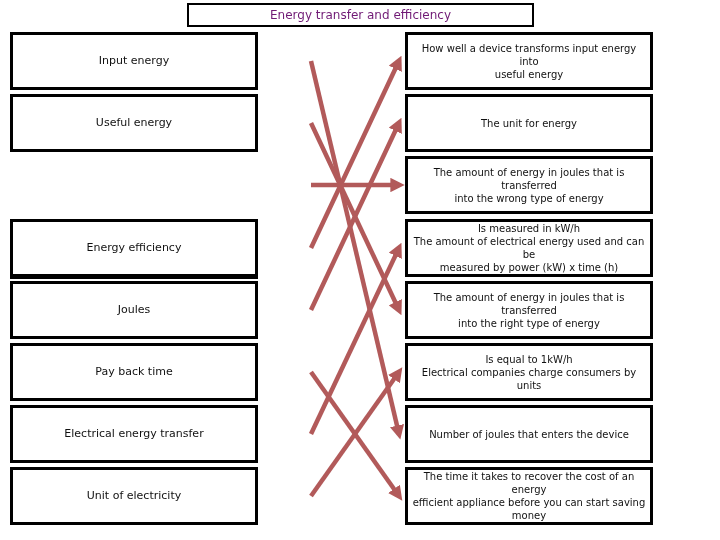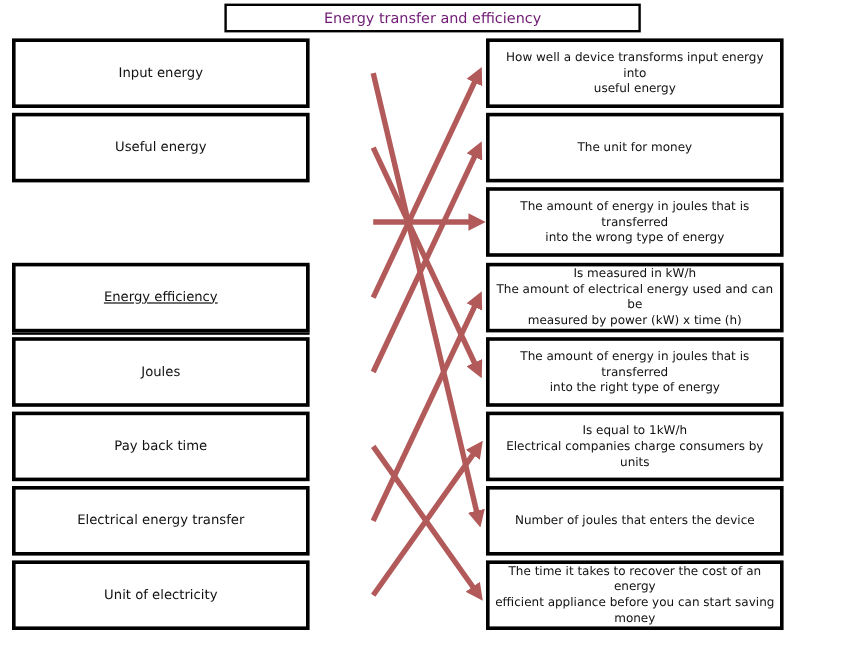--- a/index.html
+++ b/index.html
@@ -68,21 +68,21 @@
   <div id="terms-column">
       <div class="box term" style="top: 32px;">
     <div class="label">Input energy</div>
   </div>
       <div class="box term" style="top: 94px;">
     <div class="label">Useful energy</div>
   </div>
       <div class="box term" style="top: 174px; margin-top: 47px;">
     <div class="label">Wasted energy</div>
   </div>
-      <div class="box term" style="top: 219px; text-decoration: underline;">
+      <div class="box term" style="top: 219px;">
     <div class="label">Energy efficiency</div>
   </div>
       <div class="box term" style="top: 281px;">
     <div class="label">Joules</div>
   </div>
       <div class="box term" style="top: 343px;">
     <div class="label">Pay back time</div>
   </div>
       <div class="box term" style="top: 405px;">
     <div class="label">Electrical energy transfer</div>
@@ -90,21 +90,21 @@
       <div class="box term" style="top: 467px;">
     <div class="label">Unit of electricity</div>
   </div>
     </div>
   <div id="definitions-column">
       <div class="box definition" style="top: 32px;">
     <div class="label">How well a device transforms input energy into
 useful energy</div>
   </div>
       <div class="box definition" style="top: 94px;">
-    <div class="label">The unit for money</div>
+    <div class="label">The unit for energy</div>
   </div>
       <div class="box definition" style="top: 156px;">
     <div class="label">The amount of energy in joules that is transferred
 into the wrong type of energy</div>
   </div>
       <div class="box definition" style="top: 219px;">
     <div class="label">Is measured in kW/h
 The amount of electrical energy used and can be
 measured by power (kW) x time (h)</div>
   </div>

